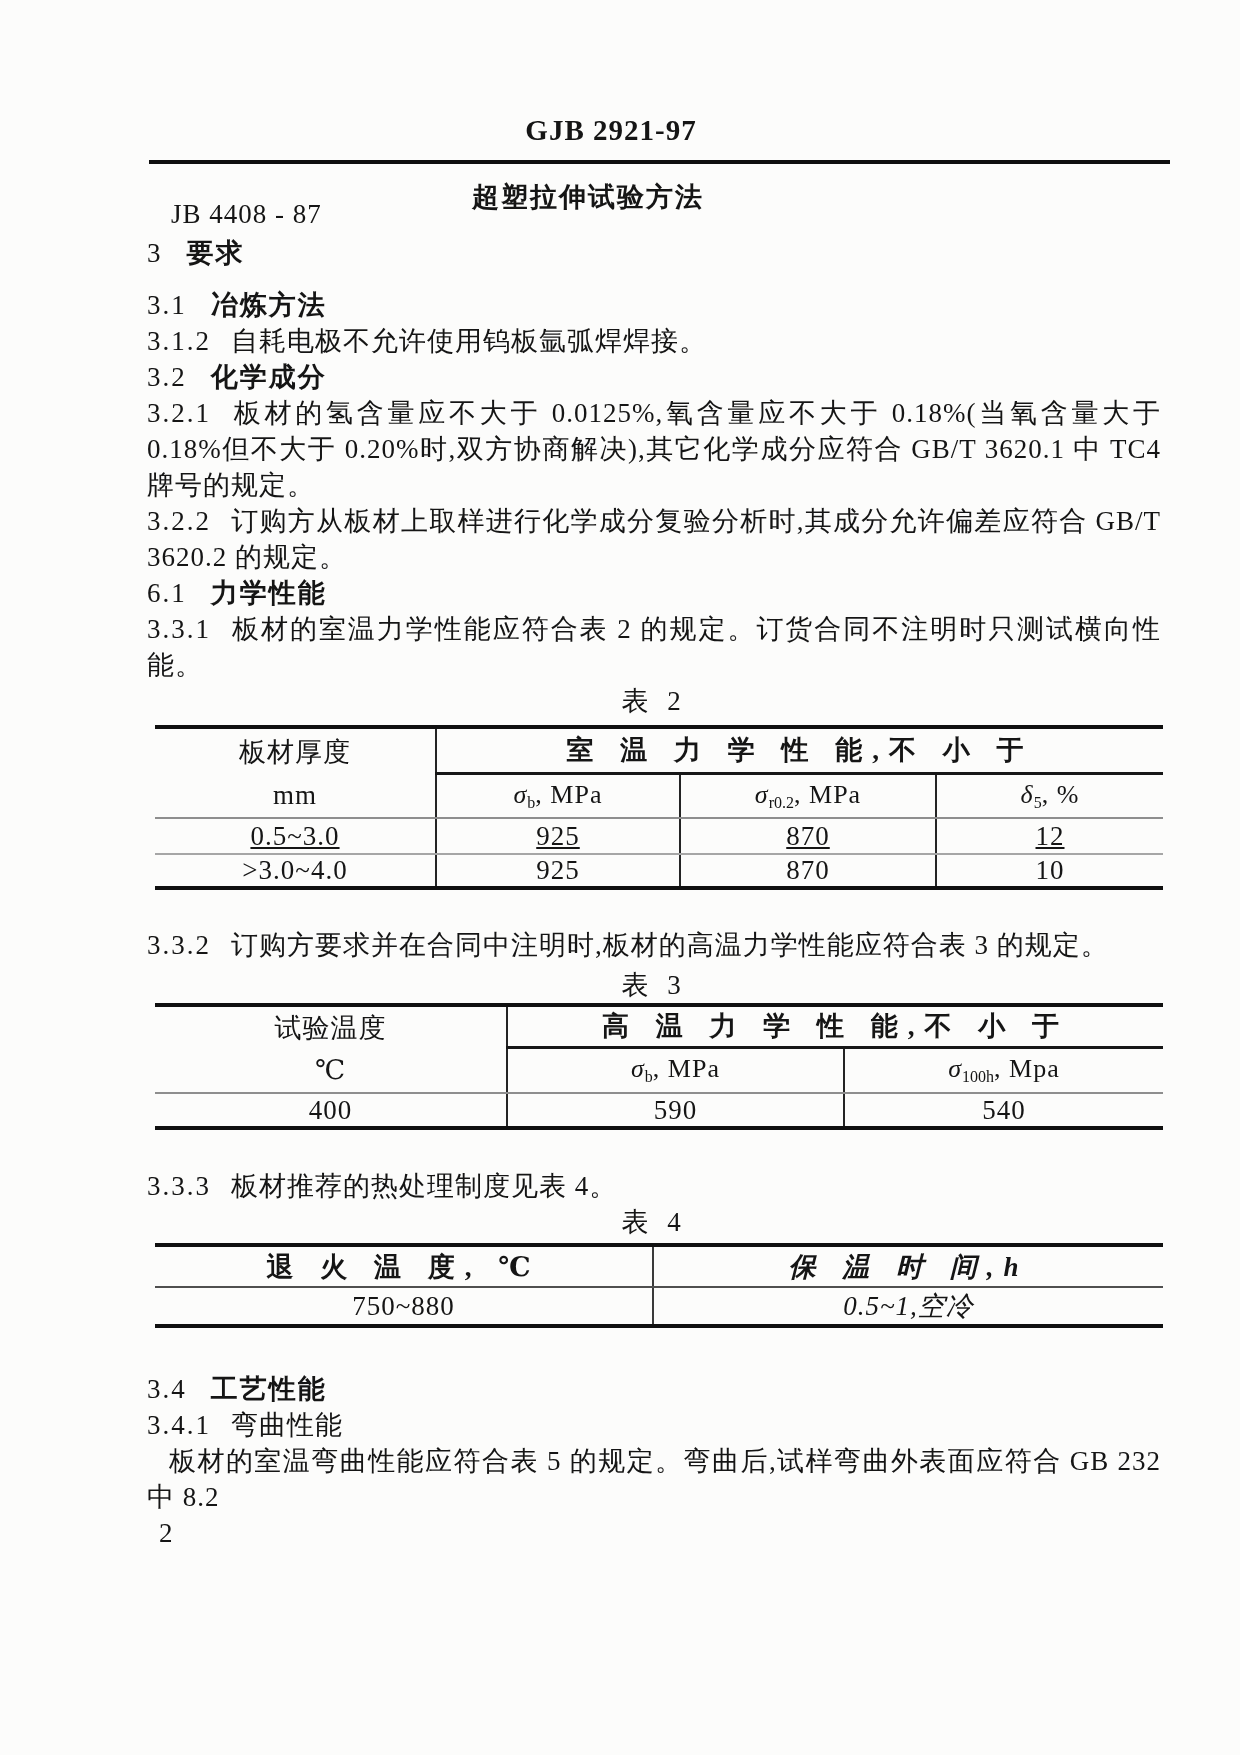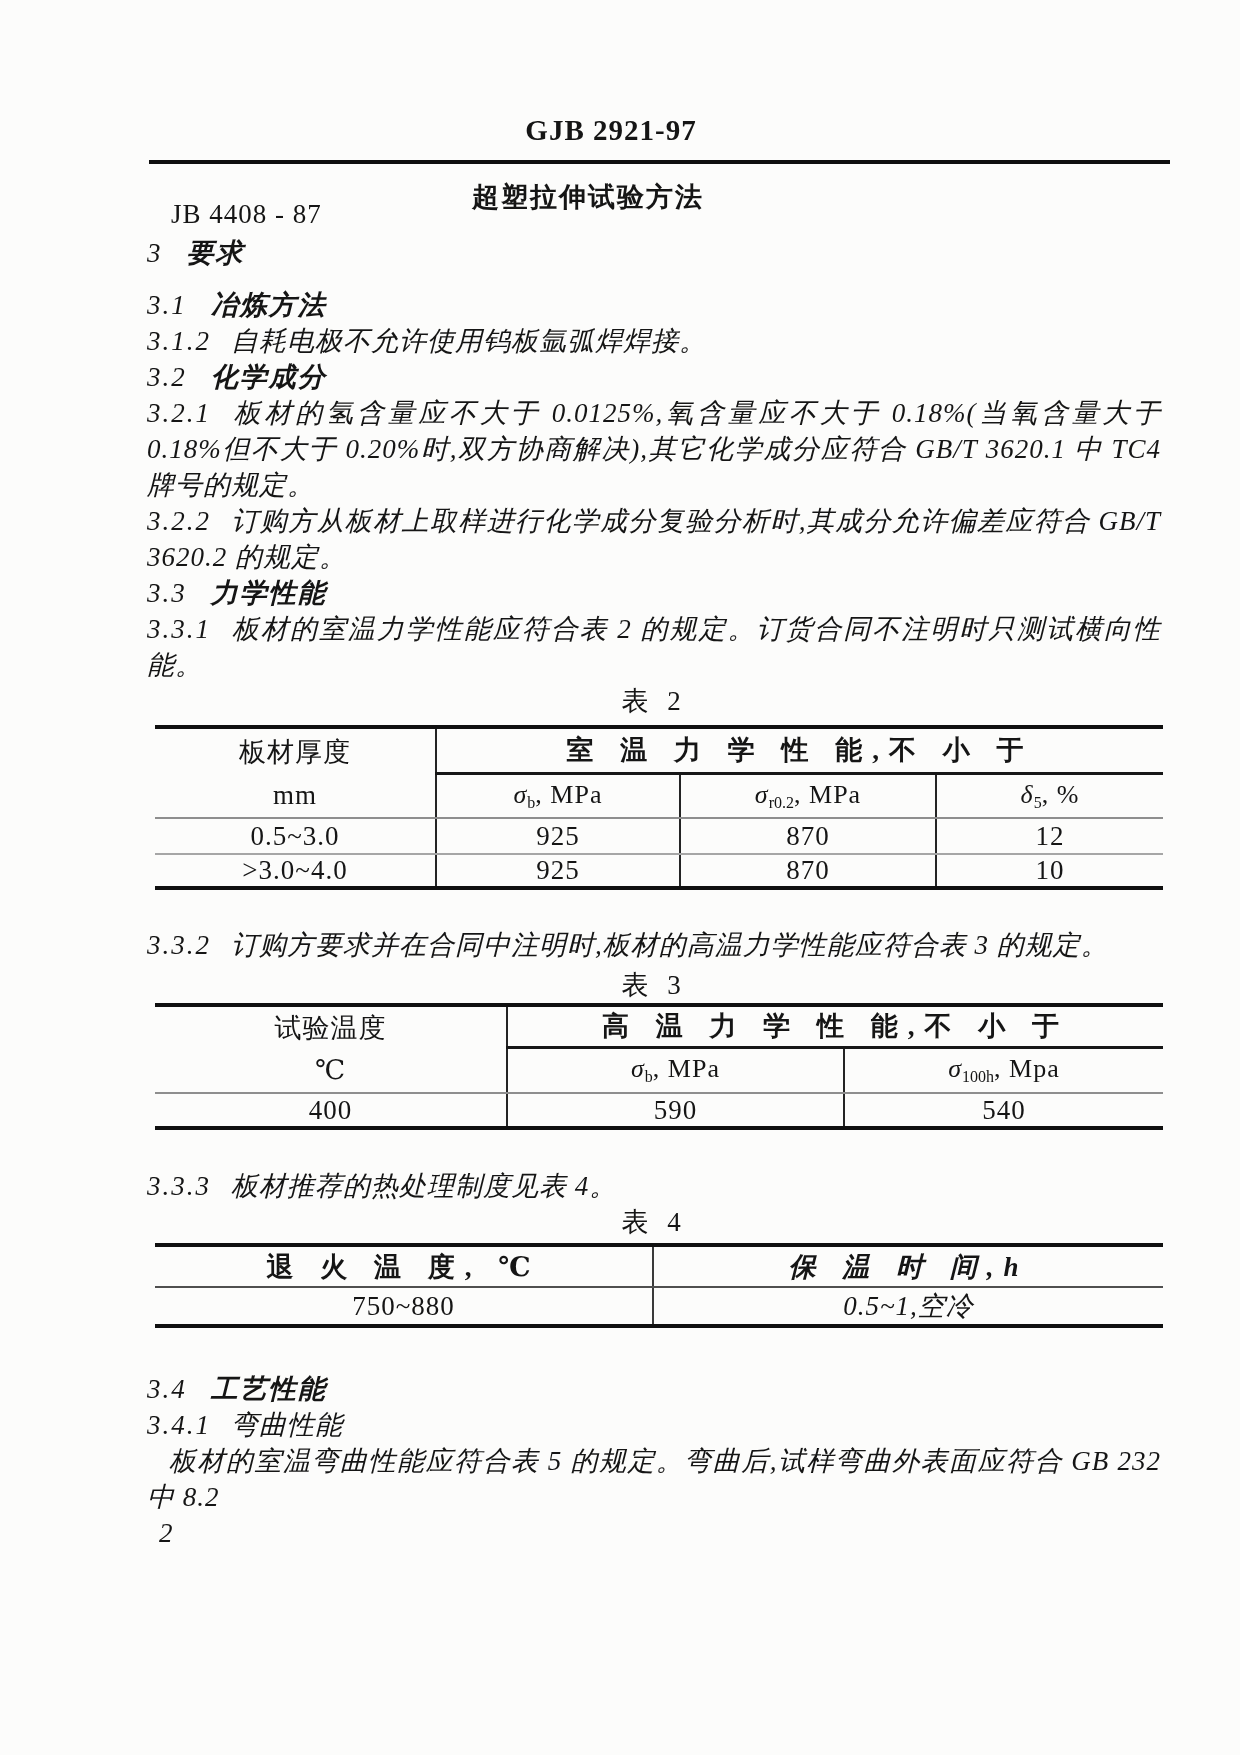--- a/index.html
+++ b/index.html
@@ -13,21 +13,21 @@
   .content{padding:112px 110px 0 116px;}
 
   
   .doc-code{font-size:29px;font-weight:700;letter-spacing:1px;text-align:center;padding-right:86px;line-height:36px;}
   .rule{margin-top:12px;height:4px;background:#0f0f0f;margin-left:2px;margin-right:-9px;}
   .ref-line{position:relative;margin-top:14px;height:38px;line-height:38px;}
   .ref-no{position:absolute;left:24px;top:17px;letter-spacing:1px;}
   .ref-title{text-align:center;padding-right:132px;font-weight:700;letter-spacing:2px;}
 
   
-  .line{line-height:36px;letter-spacing:1px;text-align:justify;font-style:italic;}
+  .line{line-height:36px;letter-spacing:1px;text-align:justify;}
   .h .ttl{font-weight:700;letter-spacing:2px;}
   .num{font-family:"Liberation Serif",serif;font-weight:400;margin-right:24px;letter-spacing:2px;}
   .para .num{margin-right:20px;}
   .indent{text-indent:22px;}
   .s3{margin-top:19px;}
   .s31{margin-top:16px;}
   .p332{margin-top:37px;}
   .t3cap{margin-top:4px;}
   .p333{margin-top:38px;}
   .s34{margin-top:43px;}
@@ -41,21 +41,21 @@
         margin-left:8px;}
   td{text-align:center;vertical-align:middle;padding:0;letter-spacing:1px;}
   .v{border-left:2px solid #242424;}
   .spread{letter-spacing:10px;font-weight:700;}
   .sh{font-size:26px;}
   sub{font-size:16px;letter-spacing:0;vertical-align:-5px;}
   .gsym{font-style:italic;}
   .d{font-size:27px;letter-spacing:1px;}
 
   .t2{width:1008px;margin-top:6px;}
-  .t2 .r1{height:46px;} .t2 .r2{height:45px;} .t2 .r3{height:36px;} .t2 .r4{height:34px;}
+  .t2 .r1{height:46px;} .t2 .r2{height:45px;} .t2 .r3{height:36px;text-decoration:underline;} .t2 .r4{height:34px;}
   .t2 .span{border-bottom:3px solid #171717;}
   .t2 .c1{border-bottom:2px solid #8e8e8e;}
   .t2 .r2 td{border-bottom:2px solid #8e8e8e;}
   .t2 .r3 td{border-bottom:2px solid #a6a6a6;}
   .c1a{height:45px;display:flex;align-items:center;justify-content:center;}
   .c1b{height:42px;display:flex;align-items:center;justify-content:center;}
 
   .t3{width:1008px;}
   .t3 .r1{height:42px;} .t3 .r2{height:45px;} .t3 .r3{height:35px;}
   .t3 .span{border-bottom:3px solid #171717;}
@@ -101,21 +101,21 @@
 
     <div class="line para">
       <span class="num">3.2.1</span><span>板材的氢含量应不大于 0.0125%,氧含量应不大于 0.18%(当氧含量大于 0.18%但不大于 0.20%时,双方协商解决),其它化学成分应符合 GB/T 3620.1 中 TC4 牌号的规定。</span>
     </div>
 
     <div class="line para">
       <span class="num">3.2.2</span><span>订购方从板材上取样进行化学成分复验分析时,其成分允许偏差应符合 GB/T 3620.2 的规定。</span>
     </div>
 
     <div class="line h">
-      <span class="num">3.3</span><span class="ttl">力学性能</span>
+      <span class="num">6.1</span><span class="ttl">力学性能</span>
     </div>
 
     <div class="line para">
       <span class="num">3.3.1</span><span>板材的室温力学性能应符合表 2 的规定。订货合同不注明时只测试横向性能。</span>
     </div>
 
     <div class="cap">表 2</div>
 
     <table class="t2">
       <colgroup>

